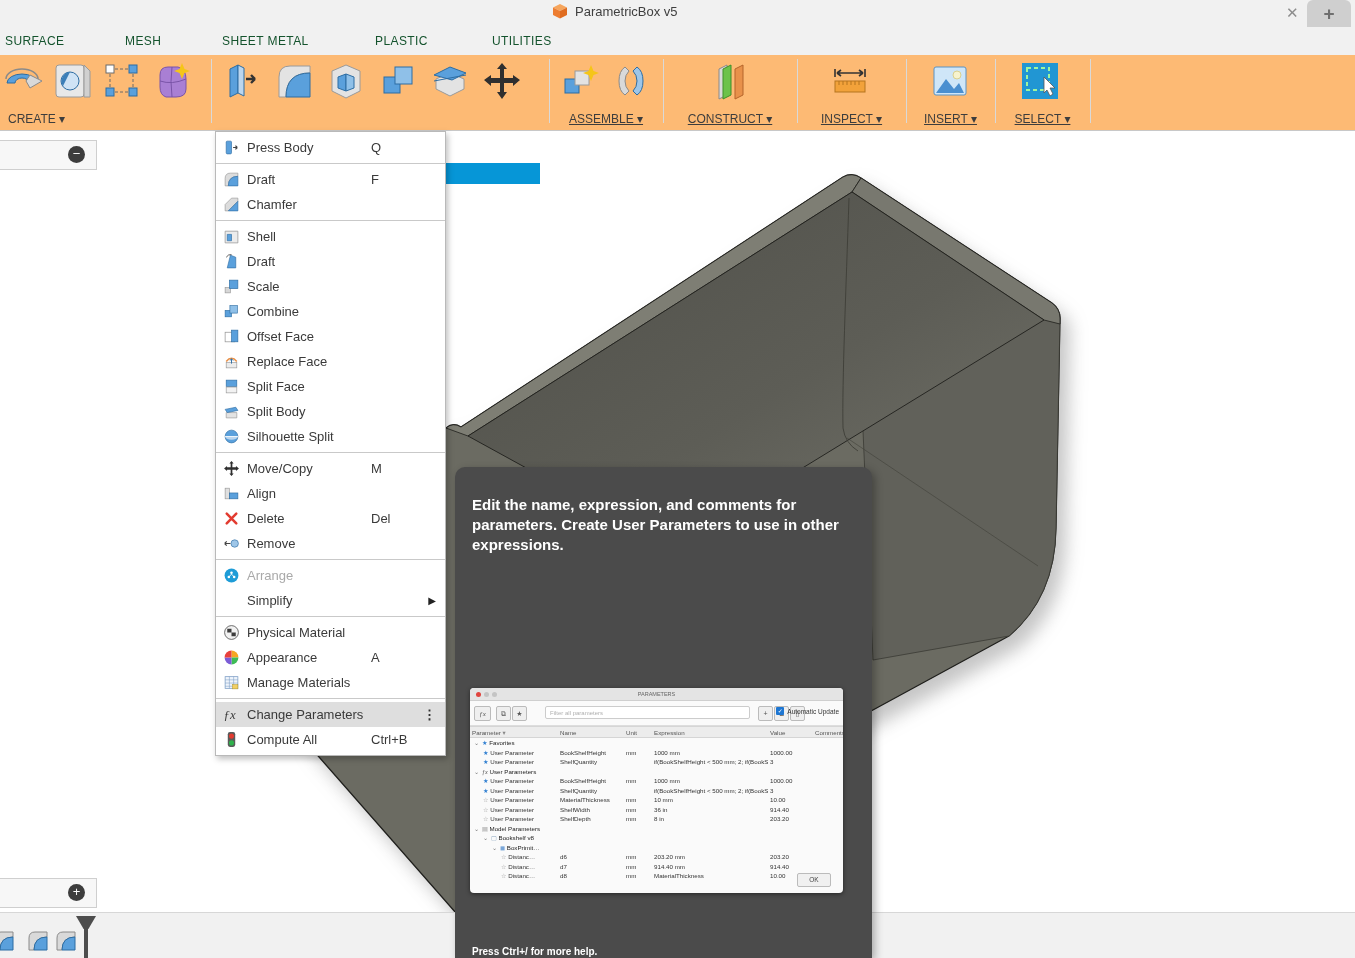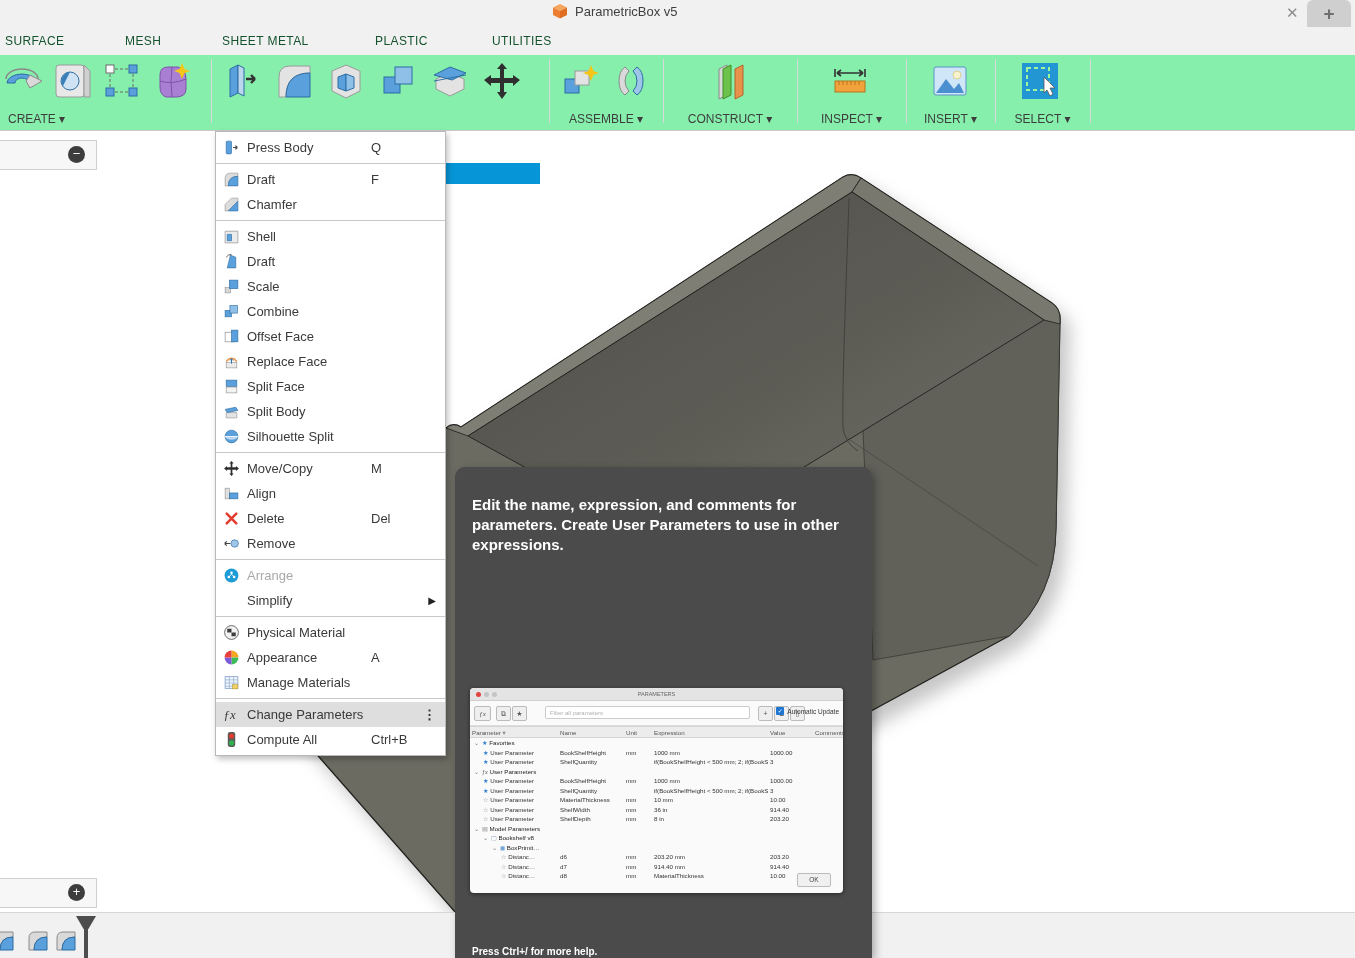--- a/index.html
+++ b/index.html
@@ -11,27 +11,27 @@
   .doc-tab{position:absolute;left:552px;top:3px;display:flex;align-items:center;gap:7px;
            font-size:13px;color:#3f3f3f;}
   .tab-close{position:absolute;left:1286px;top:4px;font-size:15px;color:#8d8d8d;cursor:pointer;}
   .new-tab{position:absolute;left:1307px;top:0;width:44px;height:27px;background:#cfcfcf;
            border-radius:6px 6px 0 0;color:#6f6f6f;font-size:19px;font-weight:bold;
            display:flex;align-items:center;justify-content:center;}
   .ribbon-tabs{position:absolute;left:0;top:27px;width:1355px;height:28px;background:#f1f1f1;}
   .rtab{position:absolute;top:7px;font-size:12px;letter-spacing:.4px;color:#14532d;cursor:pointer;}
 
   
-  .toolbar{position:absolute;left:0;top:55px;width:1355px;height:75px;background:#86efac;
+  .toolbar{position:absolute;left:0;top:55px;width:1355px;height:75px;background:#fdba74;
            border-bottom:1px solid #c8c8c8;}
   .tdiv{position:absolute;top:4px;width:1px;height:64px;background:#d9d9d9;}
   .tgroup{position:absolute;top:0;height:75px;}
   .ticons{position:absolute;top:6px;left:0;display:flex;align-items:center;gap:10px;}
   .tlabel{position:absolute;bottom:4px;font-size:12px;color:#3d3d3d;white-space:nowrap;cursor:pointer;}
-  .tlabel.center{left:50%;transform:translateX(-50%);}
+  .tlabel.center{left:50%;transform:translateX(-50%);text-decoration:underline;}
   .modify-bar{position:absolute;left:215px;top:108px;width:325px;height:21px;background:#0696d7;
               color:#fff;font-size:12px;display:flex;align-items:center;justify-content:center;cursor:pointer;}
   .bigicon{width:40px;height:40px;flex:0 0 auto;}
 
   
   .canvas3d{position:absolute;left:0;top:130px;z-index:1;}
 
   
   .sidebar-pill{position:absolute;left:0;width:96px;height:28px;background:#f7f7f7;
                 border:1px solid #cfcfcf;border-left:none;z-index:2;}

